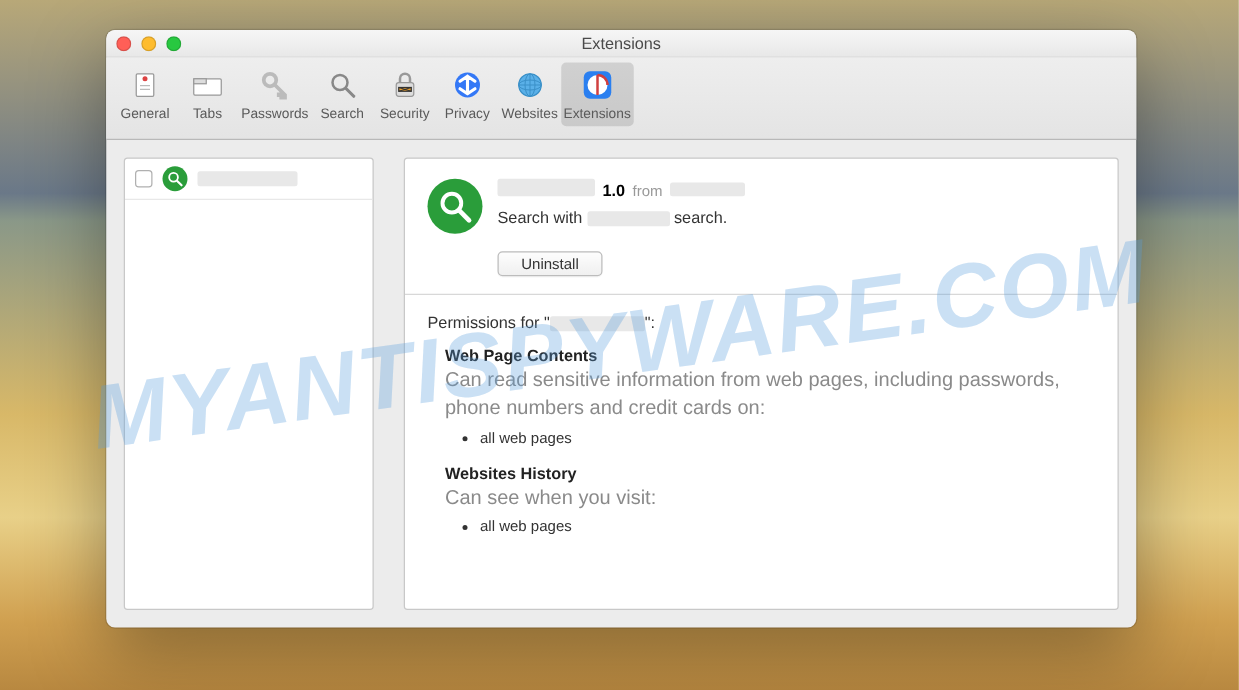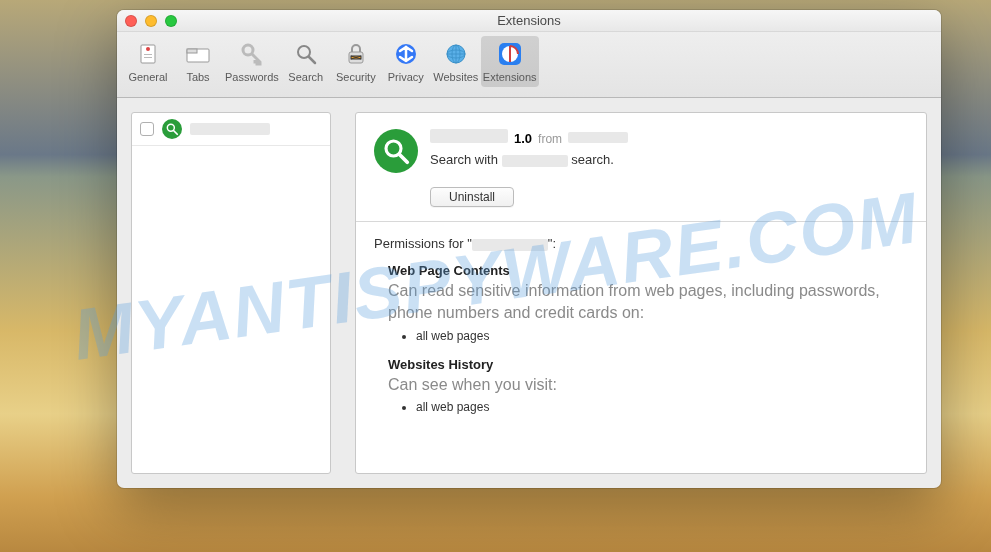--- a/index.html
+++ b/index.html
@@ -27,30 +27,29 @@
       font-style: italic;
       color: rgba(90, 160, 220, 0.32);
       letter-spacing: 2px;
       white-space: nowrap;
       z-index: 5;
       pointer-events: none;
     }
     .window {
       position: absolute;
       left: 85px;
-      top: 10px;
+      top: 24px;
       width: 824px;
       height: 478px;
       background: #ececec;
       border-radius: 7px;
       box-shadow: 0 20px 60px rgba(0,0,0,0.35), 0 0 0 1px rgba(0,0,0,0.12);
       display: flex;
       flex-direction: column;
       z-index: 2;
-      margin-left: 32px;
     }
     .titlebar {
       height: 22px;
       display: flex;
       align-items: center;
       padding: 0 8px;
       position: relative;
       border-bottom: 1px solid #d8d8d8;
       background: linear-gradient(#f6f6f6, #e8e8e8);
       border-radius: 7px 7px 0 0;

